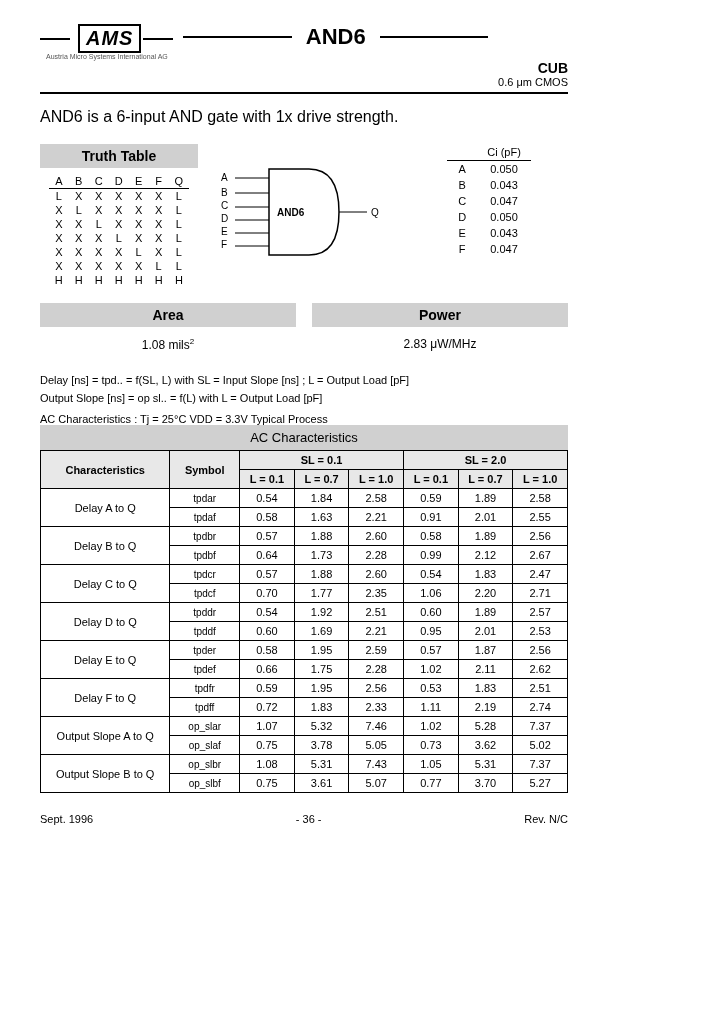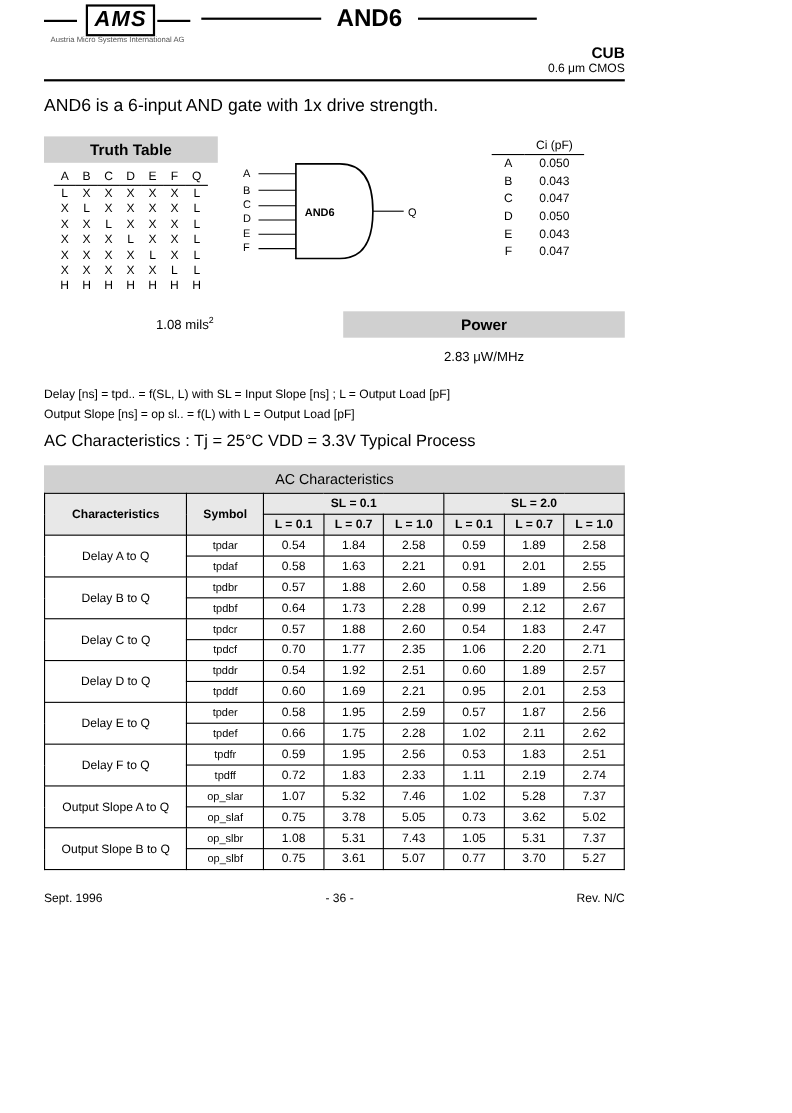--- a/index.html
+++ b/index.html
@@ -8,21 +8,21 @@
       font-size: 11px;
       background: #fff;
       color: #000;
       width: 720px;
       min-height: 1012px;
       padding: 0;
     }
     .page {
       width: 608px;
       min-height: 1012px;
-      padding: 4px 40px 20px 40px;
+      padding: 24px 40px 20px 40px;
       position: relative;
     }
     
     .header {
       display: flex;
       justify-content: space-between;
       align-items: flex-start;
       border-bottom: 2px solid #000;
       padding-bottom: 4px;
       margin-bottom: 14px;
@@ -133,22 +133,21 @@
       font-size: 12px;
       padding: 4px 0;
     }
     
     .delay-info {
       font-size: 11px;
       margin-bottom: 6px;
       line-height: 1.6;
     }
     .ac-info {
-      font-size: 15px;
-      margin-bottom: 14px;
+      font-size: 11px;
     }
     
     .ac-section-header {
       background: #d0d0d0;
       text-align: center;
       font-weight: normal;
       font-size: 13px;
       padding: 5px 0;
       margin-bottom: 0;
     }
@@ -367,20 +366,21 @@
                 <td>0.047</td>
               </tr>
         </tbody>
           </table>
       </div>
     </div>
   </div>
 
   <div class="two-col-small">
     <div class="area-power-box">
+      <div class="section-header">Area</div>
       <div class="area-power-value">1.08  mils<sup>2</sup></div>
     </div>
     <div class="area-power-box">
       <div class="section-header">Power</div>
       <div class="area-power-value">2.83 μW/MHz</div>
     </div>
   </div>
 
   <div class="delay-info">
     <div>Delay [ns]  =  tpd..  =  f(SL, L)          with  SL = Input Slope [ns] ;  L = Output Load [pF]</div>

